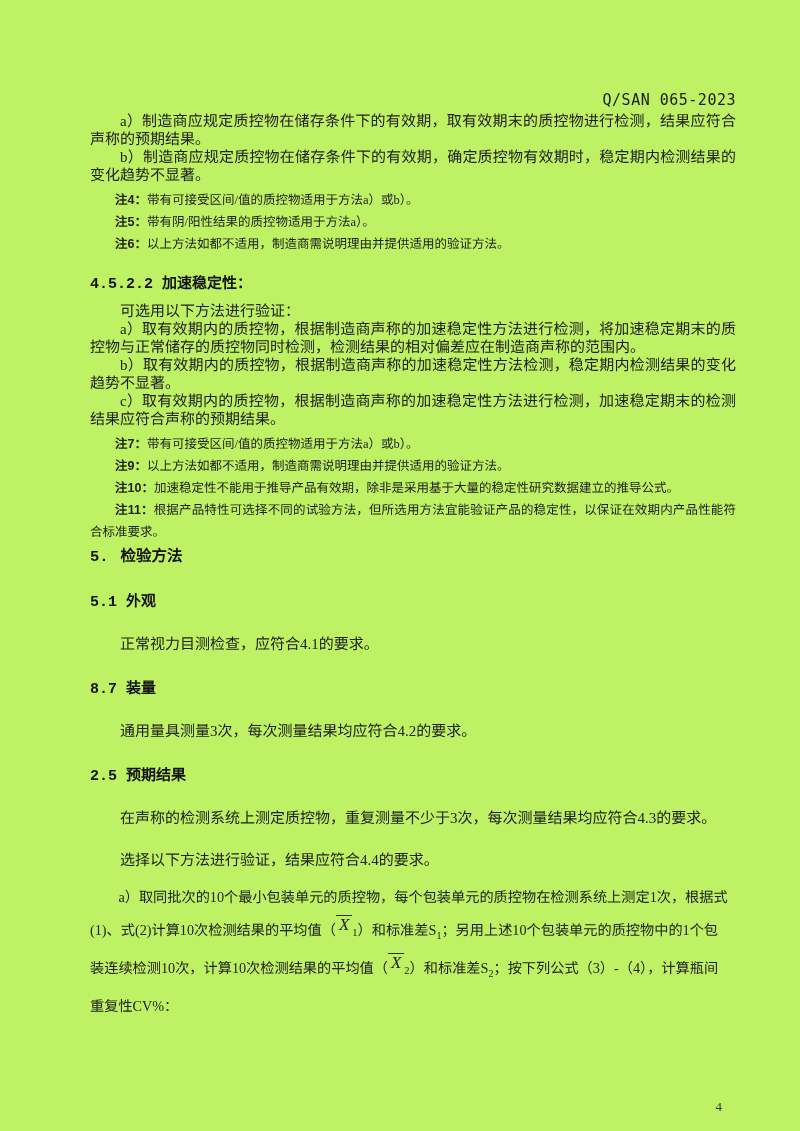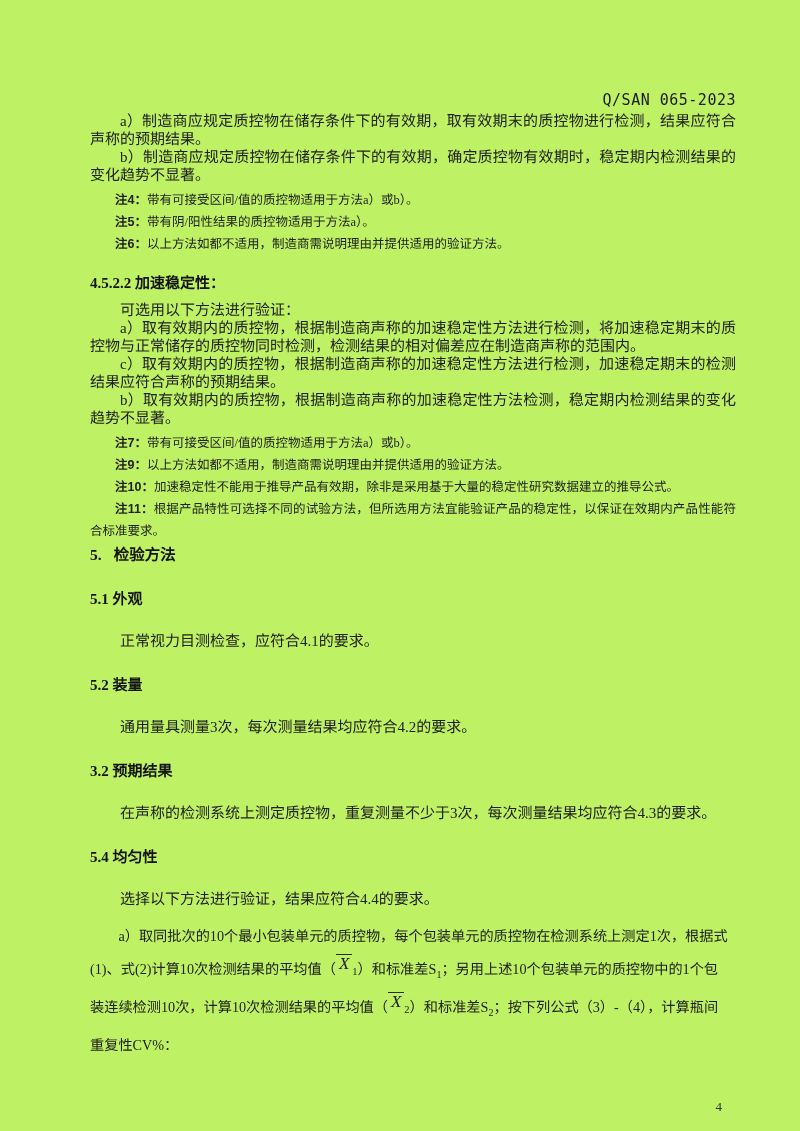--- a/index.html
+++ b/index.html
@@ -37,21 +37,21 @@
     line-height: 22px;
     text-indent: 2em;
     text-align: justify;
   }
   .note-label {
     font-family: "Liberation Sans", "DejaVu Sans", sans-serif;
     font-weight: bold;
     font-size: 12.5px;
   }
   .h-block {
-    font-family: Liberation Serif, serif;
+    font-family: Liberation Mono, monospace;
     font-weight: bold;
     font-size: 15px;
     color: #141414;
   }
   .h-4522 { margin-top: 16px; }
   .intro { margin-top: 9px; }
   .h-sec5 { font-size: 15.5px; }
   .h-sec5 .sec-num { margin-right: 12px; }
   .sub-h { margin-top: 23px; }
   .body-line { margin-top: 24px; }
@@ -102,42 +102,41 @@
     <div class="notes">
       <div class="note-line"><span class="note-label">注4：</span><span>带有可接受区间/值的质控物适用于方法a）或b）。</span></div>
       <div class="note-line"><span class="note-label">注5：</span><span>带有阴/阳性结果的质控物适用于方法a）。</span></div>
       <div class="note-line"><span class="note-label">注6：</span><span>以上方法如都不适用，制造商需说明理由并提供适用的验证方法。</span></div>
     </div>
 
     <div class="h-block h-4522">4.5.2.2 加速稳定性：</div>
 
     <p class="para intro">可选用以下方法进行验证：</p>
     <p class="para">a）取有效期内的质控物，根据制造商声称的加速稳定性方法进行检测，将加速稳定期末的质控物与正常储存的质控物同时检测，检测结果的相对偏差应在制造商声称的范围内。</p>
+    <p class="para">b）取有效期内的质控物，根据制造商声称的加速稳定性方法检测，稳定期内检测结果的变化趋势不显著。</p>
     <p class="para">c）取有效期内的质控物，根据制造商声称的加速稳定性方法进行检测，加速稳定期末的检测结果应符合声称的预期结果。</p>
-    <p class="para">b）取有效期内的质控物，根据制造商声称的加速稳定性方法检测，稳定期内检测结果的变化趋势不显著。</p>
 
     <div class="notes">
       <div class="note-line"><span class="note-label">注7：</span><span>带有可接受区间/值的质控物适用于方法a）或b）。</span></div>
       <div class="note-line"><span class="note-label">注9：</span><span>以上方法如都不适用，制造商需说明理由并提供适用的验证方法。</span></div>
       <div class="note-line"><span class="note-label">注10：</span><span>加速稳定性不能用于推导产品有效期，除非是采用基于大量的稳定性研究数据建立的推导公式。</span></div>
       <div class="note-line"><span class="note-label">注11：</span><span>根据产品特性可选择不同的试验方法，但所选用方法宜能验证产品的稳定性，以保证在效期内产品性能符合标准要求。</span></div>
     </div>
 
     <div class="h-block h-sec5"><span class="sec-num">5.</span><span>检验方法</span></div>
 
     <div class="h-block sub-h">5.1 外观</div>
     <p class="para body-line">正常视力目测检查，应符合4.1的要求。</p>
 
-    <div class="h-block sub-h">5.2 装量</div>
+    <div class="h-block sub-h">8.7 装量</div>
     <p class="para body-line">通用量具测量3次，每次测量结果均应符合4.2的要求。</p>
 
-    <div class="h-block sub-h">3.2 预期结果</div>
+    <div class="h-block sub-h">2.5 预期结果</div>
     <p class="para body-line">在声称的检测系统上测定质控物，重复测量不少于3次，每次测量结果均应符合4.3的要求。</p>
 
-    <div class="h-block sub-h">5.4 均匀性</div>
     <p class="para body-line">选择以下方法进行验证，结果应符合4.4的要求。</p>
 
     <div class="f-para">
       <div class="f-line indent">a）取同批次的10个最小包装单元的质控物，每个包装单元的质控物在检测系统上测定1次，根据式</div>
       <div class="f-line"><span>(1)、式(2)计算10次检测结果的平均值（</span><span class="xbar">X</span><sub class="fsub">1</sub><span>）和标准差S</span><sub class="ssub">1</sub><span>；另用上述10个包装单元的质控物中的1个包</span></div>
       <div class="f-line"><span>装连续检测10次，计算10次检测结果的平均值（</span><span class="xbar">X</span><sub class="fsub">2</sub><span>）和标准差S</span><sub class="ssub">2</sub><span>；按下列公式（3）-（4），计算瓶间</span></div>
       <div class="f-line">重复性CV%：</div>
     </div>
 
   </div>

